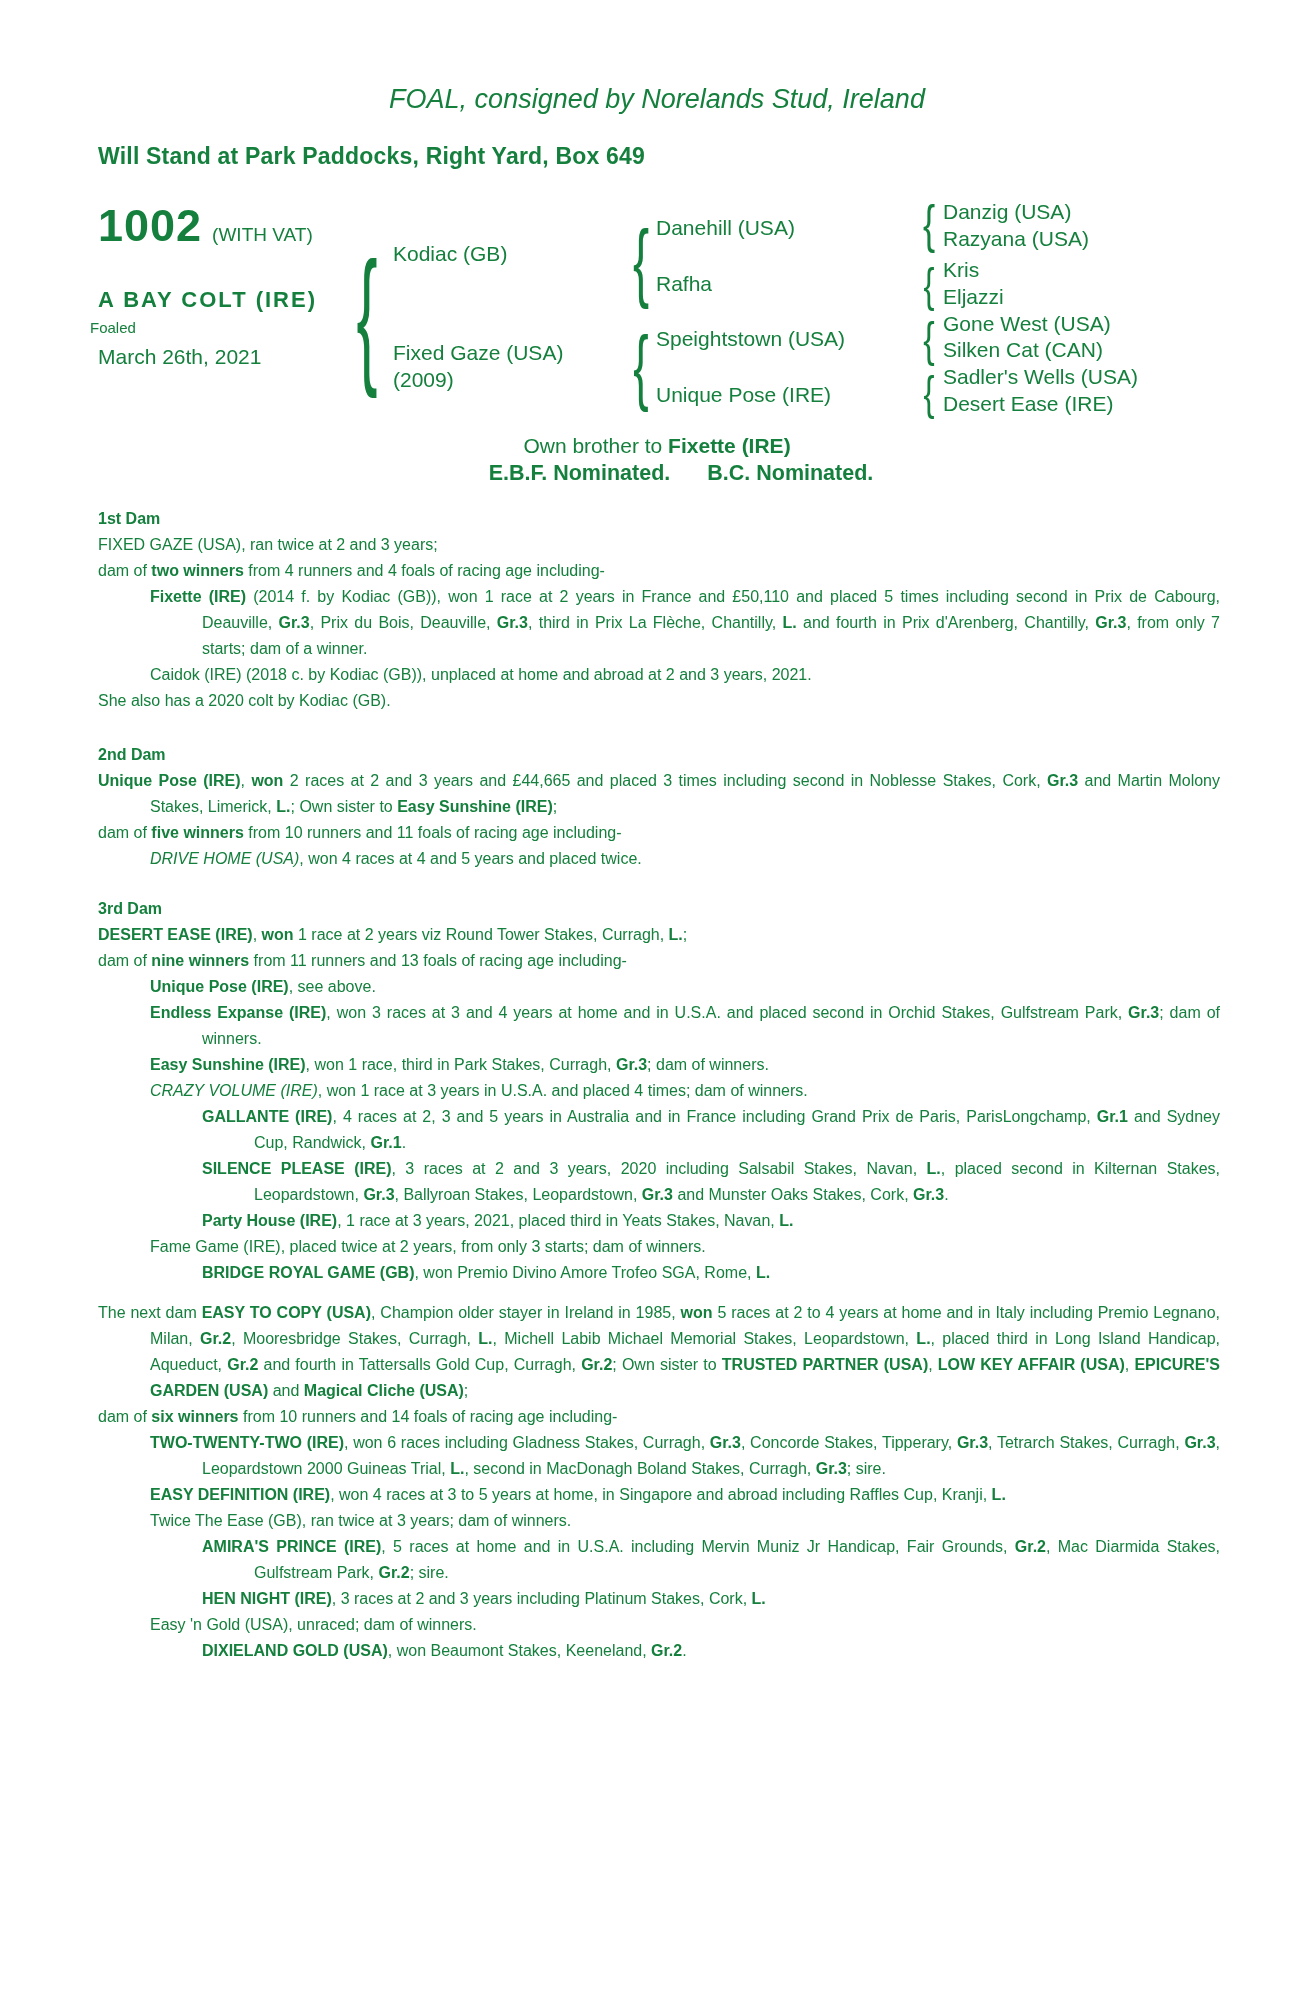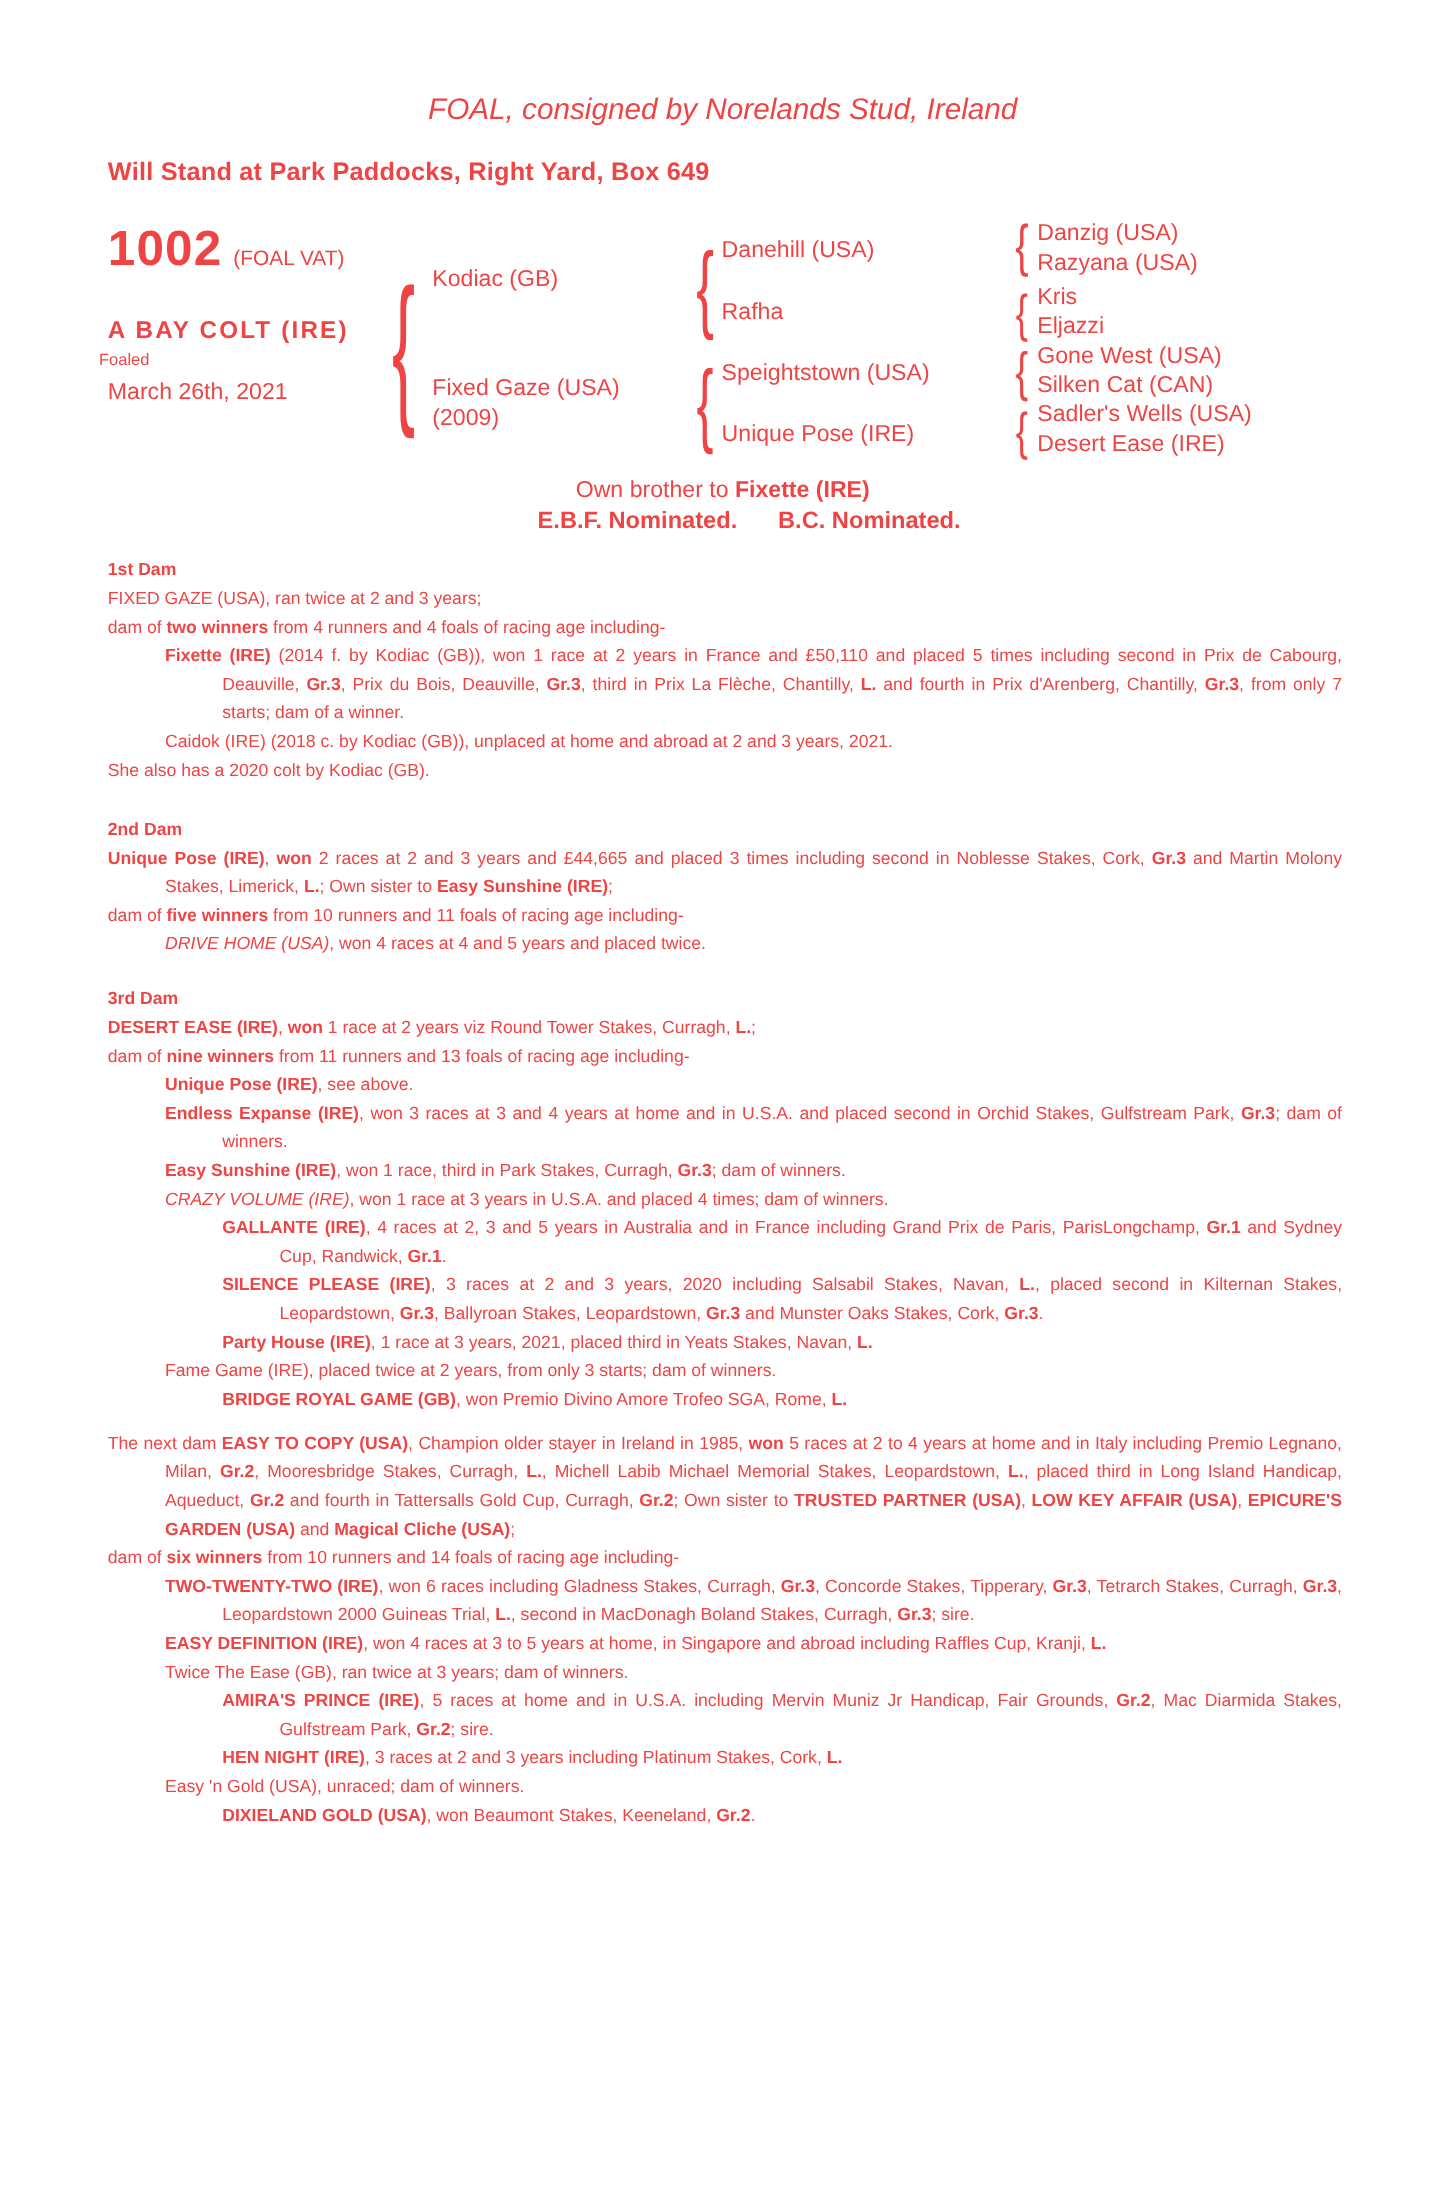--- a/index.html
+++ b/index.html
@@ -1,18 +1,18 @@
 <!DOCTYPE html>
 <html><head>
 <meta charset="utf-8">
 <style>
   html,body{margin:0;padding:0;background:#e8e8e8;}
   .page{
     position:relative;width:1314px;height:2000px;margin:0 auto;
-    background:#ffffff;color:#ef4444;
+    background:#ffffff;color:#15803d;
     font-family:"Liberation Sans",sans-serif;overflow:hidden;
   }
   
   .header-italic{
     position:absolute;top:84px;left:0;width:100%;text-align:center;
     font-style:italic;font-size:27px;
   }
   .stand-line{
     position:absolute;top:143px;left:98px;
     font-weight:bold;font-size:23px;letter-spacing:.2px;
@@ -75,21 +75,21 @@
 </style>
 </head>
 <body>
 
 <div class="page">
 
   <div class="header-italic">FOAL, consigned by Norelands Stud, Ireland</div>
   <div class="stand-line">Will Stand at Park Paddocks, Right Yard, Box 649</div>
 
   <div class="lot-row">
-    <span class="lot-number">1002</span><span class="lot-vat">(FOAL VAT)</span>
+    <span class="lot-number">1002</span><span class="lot-vat">(WITH VAT)</span>
   </div>
   <div class="horse-name">A BAY COLT (IRE)</div>
   <div class="foaled-label">Foaled</div>
   <div class="foaled-date">March 26th, 2021</div>
 
   <span class="brace b1">{</span>
   <span class="brace b2">{</span>
   <span class="brace b3">{</span>
   <span class="brace b4">{</span>
   <span class="brace b5">{</span>

